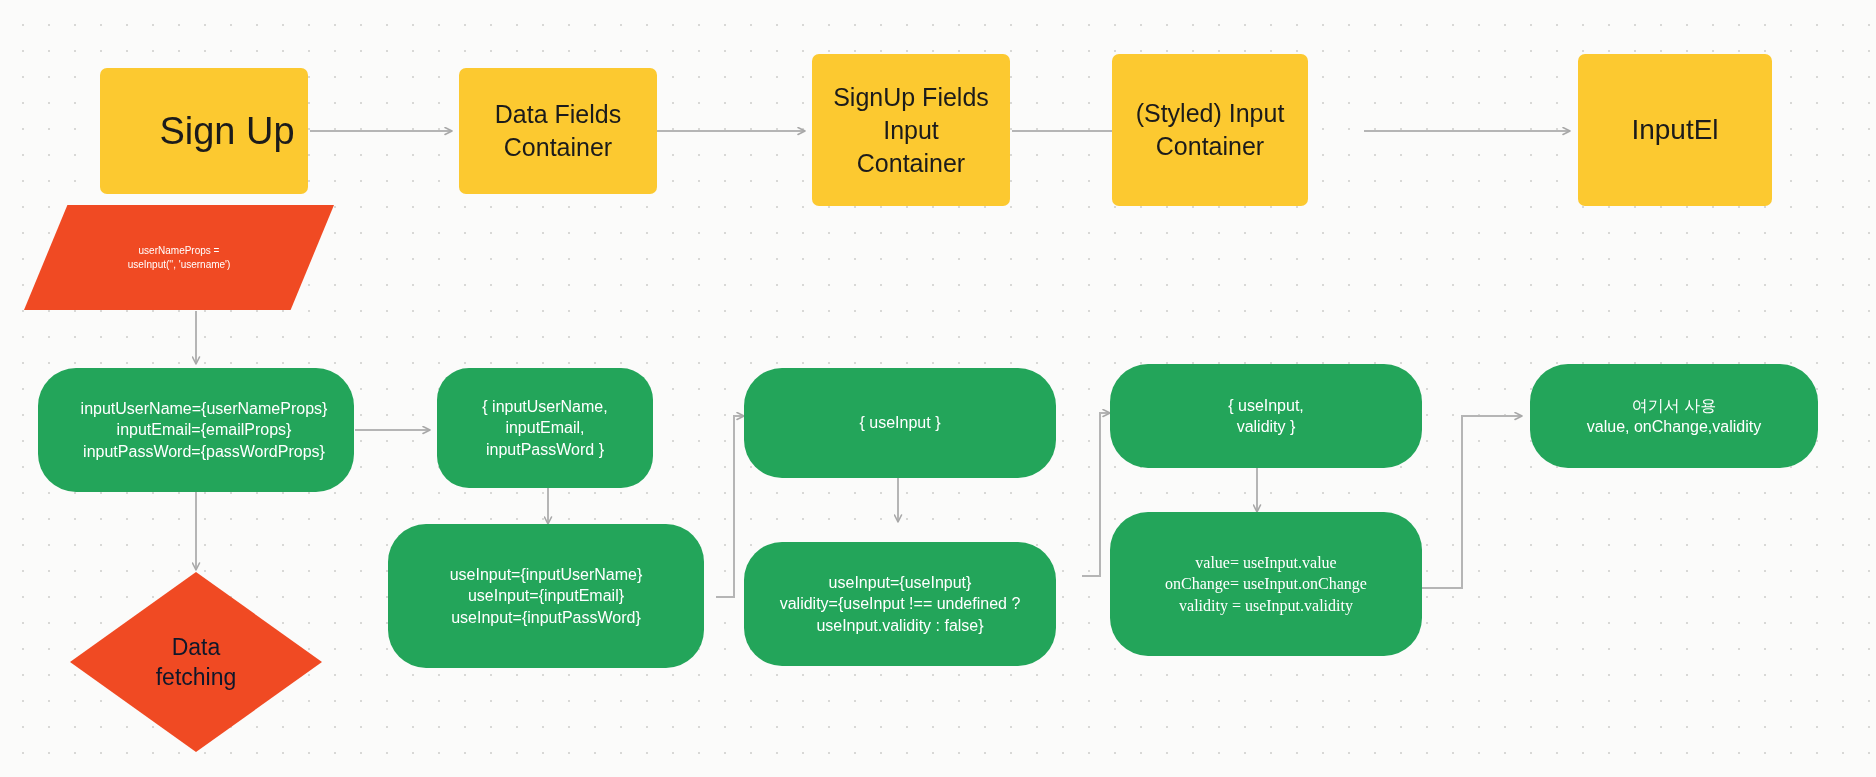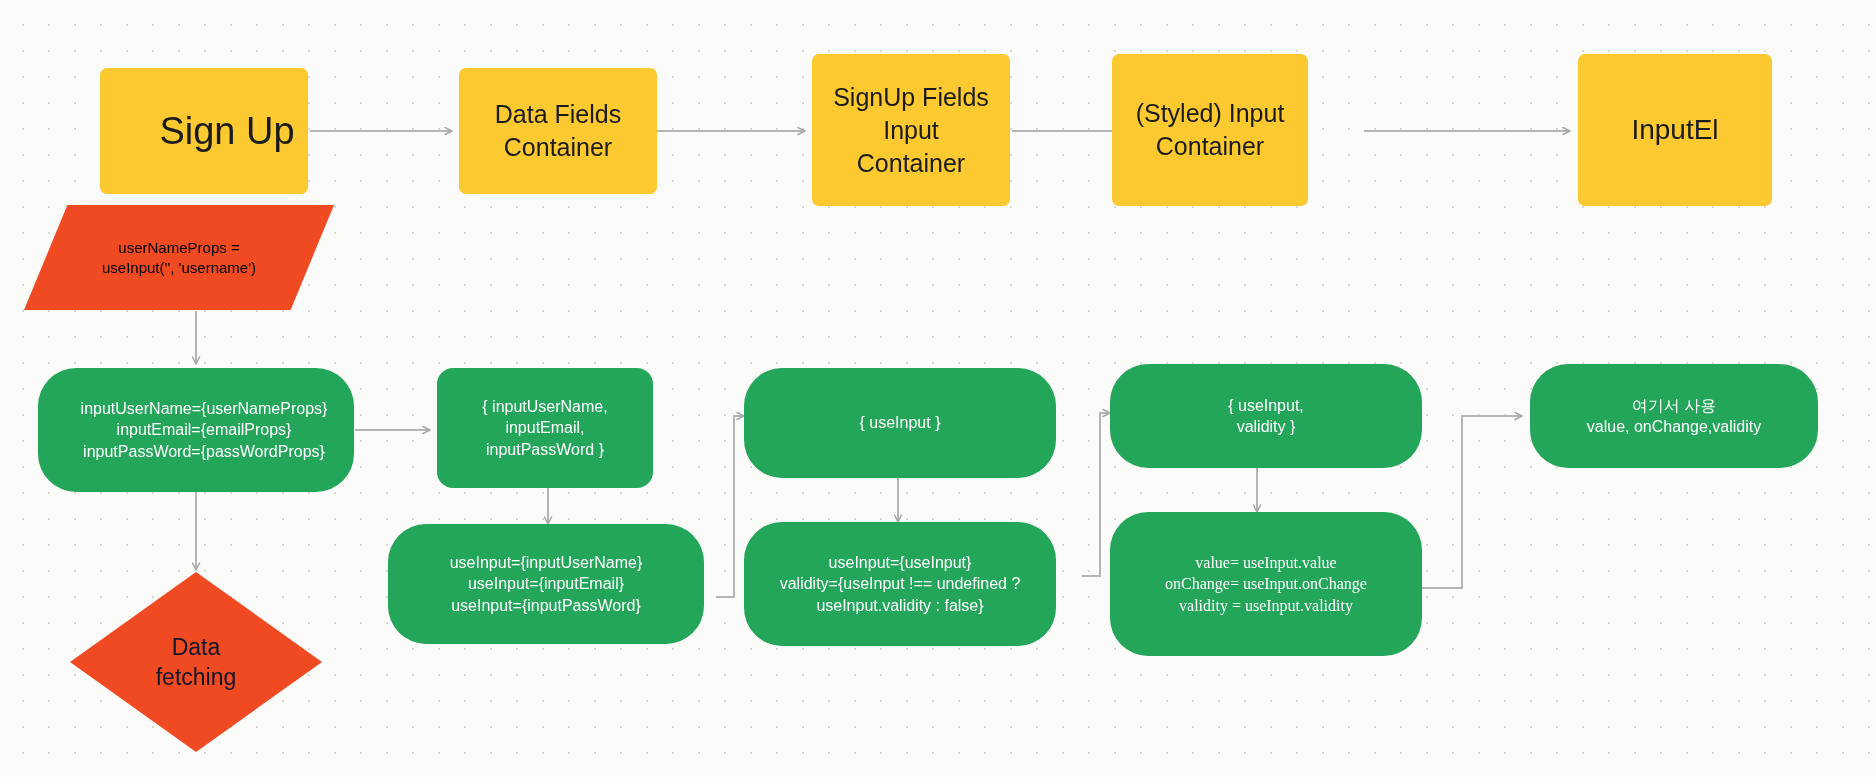--- a/index.html
+++ b/index.html
@@ -43,25 +43,25 @@
     background: #FCC930;
     color: #1b1b1b;
     border-radius: 7px;
   }
   .node-green {
     background: #23A55A;
     color: #ffffff;
     border-radius: 38px;
     font-size: 16px;
   }
-  .node-green.tight { border-radius: 16px; }
+  .node-green.tight { border-radius: 32px; }
   .node-parallelogram {
     background: #F04A23;
-    color: #000000;
-    font-size: 15px;
+    color: #ffffff;
+    font-size: 10px;
     clip-path: polygon(14% 0%, 100% 0%, 86% 100%, 0% 100%);
   }
   .node-diamond {
     background: #F04A23;
     color: #0f172a;
     font-size: 23px;
     clip-path: polygon(50% 0%, 100% 50%, 50% 100%, 0% 50%);
   }
   .t-xl { font-size: 38px; }
   .t-lg { font-size: 25px; }
@@ -144,31 +144,31 @@
 inputEmail={emailProps}
 inputPassWord={passWordProps}</span>
 </div>
 
 <div class="node node-green tight" style="left:437px; top:368px; width:216px; height:120px;">
   <span>{ inputUserName,
 inputEmail,
 inputPassWord }</span>
 </div>
 
-<div class="node node-green" style="left:388px; top:524px; width:316px; height:120px;">
+<div class="node node-green" style="left:388px; top:524px; width:316px; height:144px;">
   <span>useInput={inputUserName}
 useInput={inputEmail}
 useInput={inputPassWord}</span>
 </div>
 
 <div class="node node-green" style="left:744px; top:368px; width:312px; height:110px;">
   <span>{ useInput }</span>
 </div>
 
-<div class="node node-green" style="left:744px; top:522px; width:312px; height:124px;">
+<div class="node node-green" style="left:744px; top:542px; width:312px; height:124px;">
   <span>useInput={useInput}
 validity={useInput !== undefined ?
 useInput.validity : false}</span>
 </div>
 
 <div class="node node-green" style="left:1110px; top:364px; width:312px; height:104px;">
   <span>{ useInput,
 validity }</span>
 </div>
 

